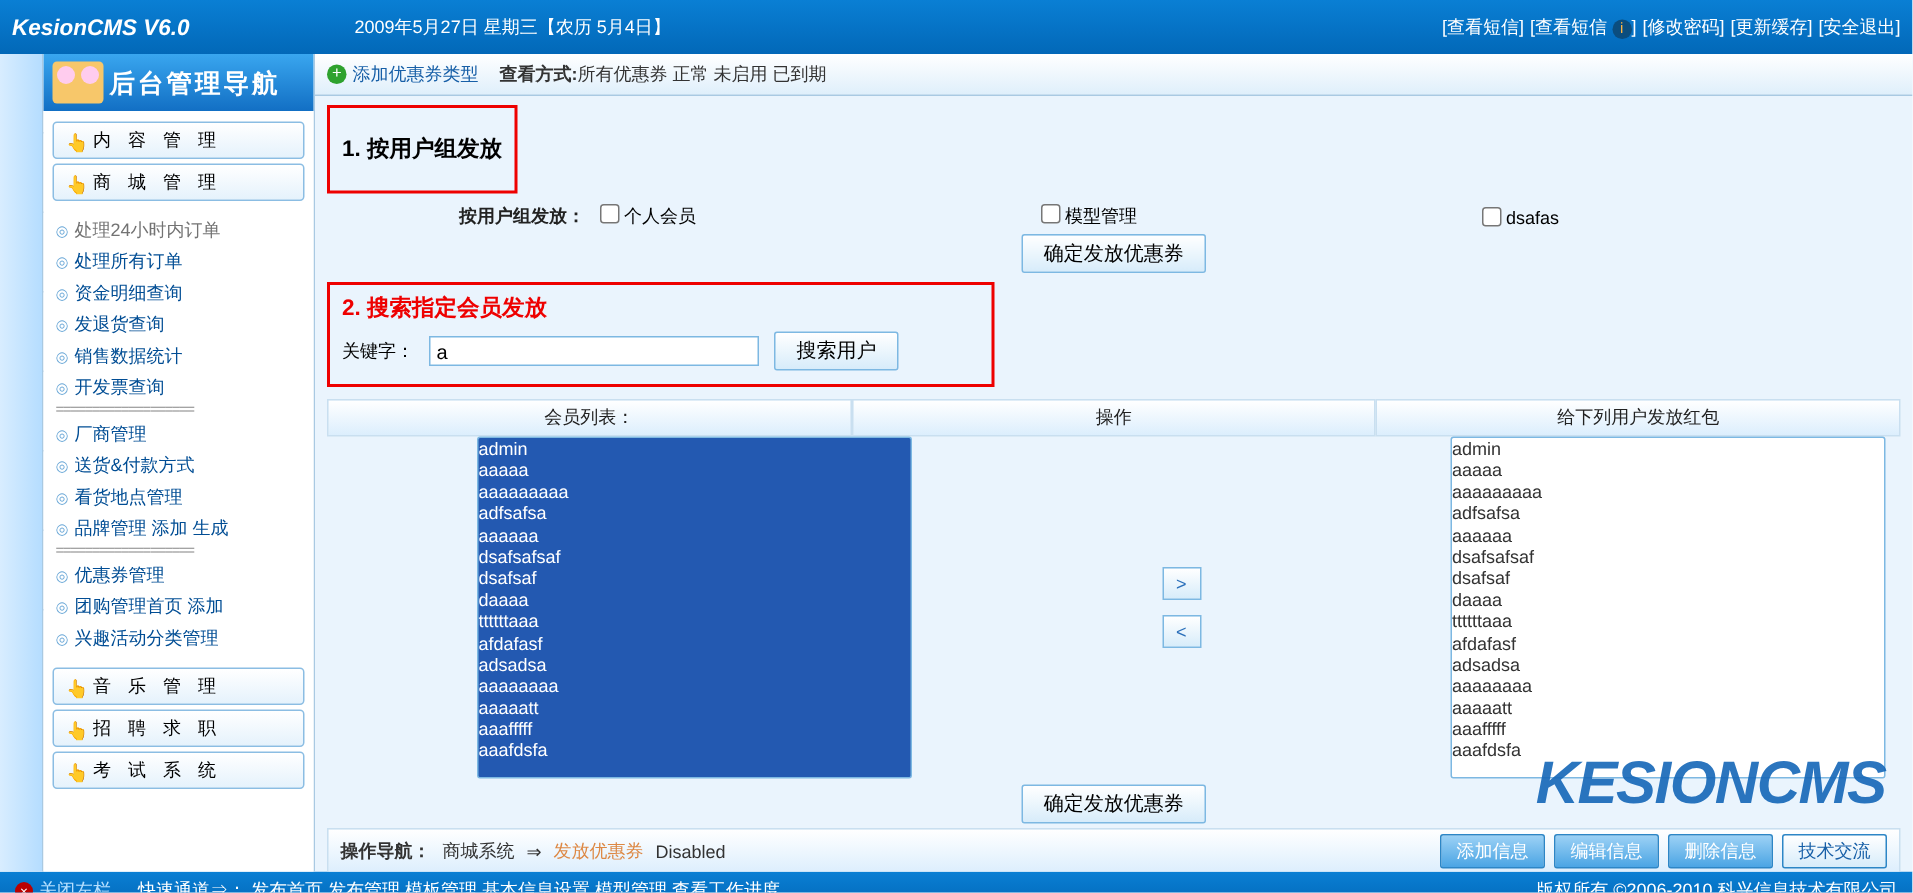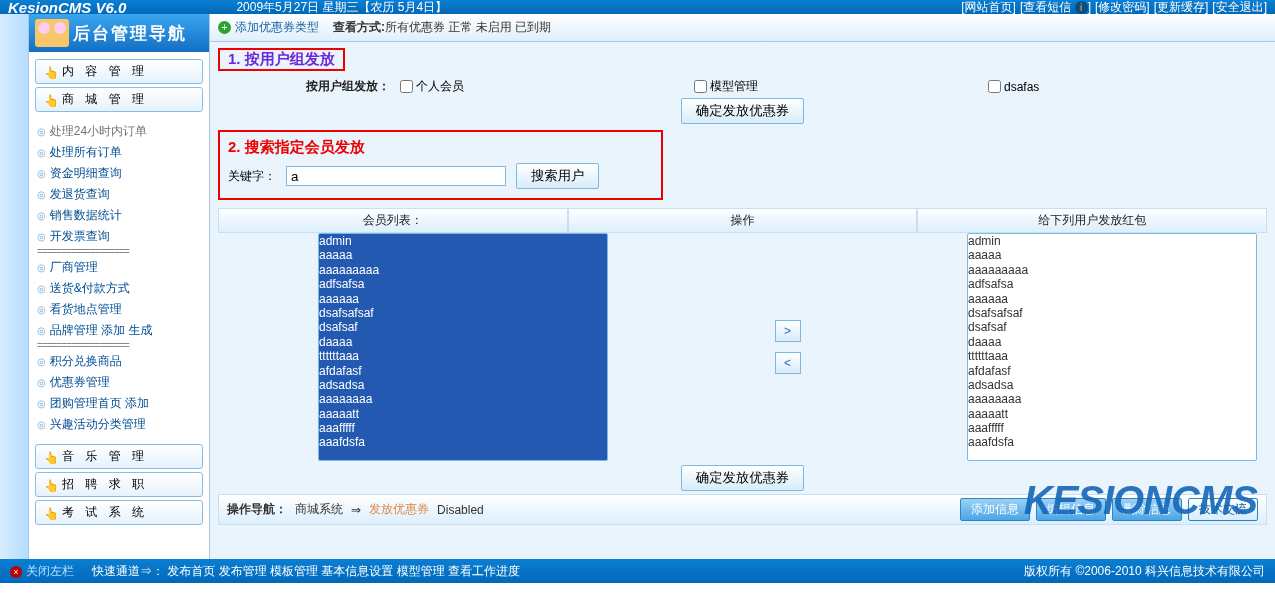--- a/index.html
+++ b/index.html
@@ -1,18 +1,18 @@
 <!DOCTYPE html>
 <html><head>
 <meta charset="utf-8">
 <style>
 * { margin: 0; padding: 0; box-sizing: border-box; font-family: "Microsoft YaHei", SimSun, sans-serif; }
 body { width: 1275px; height: 595px; background: #fff; font-size: 12px; overflow: hidden; }
 
-.topbar { height: 14px; background: linear-gradient(#0a7fd4, #0268b8); color: #fff; display: flex; align-items: center; padding: 0 8px; }
+.topbar { height: 36px; background: linear-gradient(#0a7fd4, #0268b8); color: #fff; display: flex; align-items: center; padding: 0 8px; }
 .brand { font-size: 15px; font-weight: bold; font-style: italic; margin-right: 110px; }
 .toplinks { margin-left: auto; display: flex; gap: 4px; }
 .toplinks span { cursor: pointer; }
 .info-icon { display: inline-block; width: 13px; height: 13px; background: #0b4d7e; color: #ffb442; border-radius: 50%; text-align: center; line-height: 13px; font-size: 10px; }
 
 .layout { display: flex; height: 545px; }
 
 .leftcol { width: 210px; display: flex; background: #fff; border-right: 1px solid #a9c9e2; }
 
 .railbar { width: 24px; background: linear-gradient(90deg,#d8edff,#b5ddff); display: flex; flex-direction: column; border-right: 1px solid #a9c9e2; padding-left: 28px; }
@@ -37,28 +37,28 @@
 .main { flex: 1; background: #eaf4fd; display: flex; flex-direction: column; }
 
 .toolbar { height: 28px; background: linear-gradient(#fff,#dfeffb); border-bottom: 1px solid #a9c9e2; display:flex; align-items:center; padding: 0 8px; gap: 14px; }
 .addlink { color: #175fa7; cursor:pointer; display:flex; align-items:center; gap:4px;}
 .plus { width:13px; height:13px; border-radius:50%; background:#2ea22e; color:#fff; text-align:center; line-height:13px; font-size:11px;}
 .viewmode { color:#333; }
 .viewmode b { font-weight: bold; }
 
 .content { flex:1; padding: 6px 8px; overflow: hidden; position: relative; }
 
-.annot { border: 2px solid #e00; padding: 0 8px; margin-bottom: 4px; color:#6d28d9; font-size: 15px; font-weight: bold; display:inline-block; }
+.annot { border: 2px solid #e00; padding: 18px 8px; margin-bottom: 4px; color:#000000; font-size: 15px; font-weight: bold; display:inline-block; }
 .annot1 { }
 .annot2box { border: 2px solid #e00; padding: 6px 8px; margin-top:6px; width: 445px; }
 .annot2box .t { color:#e00; font-size: 15px; font-weight: bold; margin-bottom:6px; display:block;}
 
 .row { display:flex; align-items:center; gap:10px; margin: 3px 0; }
 .lbl { font-weight:bold; color:#222; }
-.chk { display:flex; align-items:center; gap:3px; }
+.chk { display:flex; gap:3px; }
 .chk input { width:13px; height:13px; }
 
 .btn { background: linear-gradient(#ffffff,#d7ecfa); border:1px solid #7db8e2; padding: 3px 14px; cursor:pointer; border-radius:2px; }
 
 .kw input { width:220px; height:20px; border:1px solid #7db8e2; padding:0 4px; }
 
 .cols { display:flex; margin-top: 8px; }
 .colh { flex:1; text-align:center; background: linear-gradient(#fff,#dceefd); padding:3px; border:1px solid #c9dff0; color:#222; }
 
 .lists { display:flex; gap: 0; align-items:stretch; height: 228px; }
@@ -82,21 +82,21 @@
 .footer .copy { margin-left:auto; }
 .x { display:inline-block; width:12px; height:12px; background:#b00; color:#fff; border-radius:50%; text-align:center; line-height:12px; font-size:9px; margin-right:4px;}
 </style>
 </head>
 <body>
 
 <div class="topbar">
   <span class="brand">KesionCMS V6.0</span>
   <span>2009年5月27日 星期三【农历 5月4日】</span>
   <div class="toplinks">
-    <span>[网站首页]</span>
+    <span>[查看短信]</span>
     <span><span>[查看短信</span> <span class="info-icon">i</span><span>]</span></span>
     <span>[修改密码]</span>
     <span>[更新缓存]</span>
     <span>[安全退出]</span>
   </div>
 </div>
 
 <div class="layout">
   <div class="leftcol">
     <div class="railbar">
@@ -129,21 +129,20 @@
         <div class="navitem">资金明细查询</div>
         <div class="navitem">发退货查询</div>
         <div class="navitem">销售数据统计</div>
         <div class="navitem">开发票查询</div>
         <div class="sep">===================</div>
         <div class="navitem">厂商管理</div>
         <div class="navitem">送货&amp;付款方式</div>
         <div class="navitem">看货地点管理</div>
         <div class="navitem">品牌管理 添加 生成</div>
         <div class="sep">===================</div>
-        <div class="navitem">积分兑换商品</div>
         <div class="navitem">优惠券管理</div>
         <div class="navitem">团购管理首页 添加</div>
         <div class="navitem">兴趣活动分类管理</div>
       </div>
       <div class="navbtns">
         <div class="navbtn">
             <span class="hand">👆</span>
             <span>音 乐 管 理</span>
           </div>
         <div class="navbtn">

